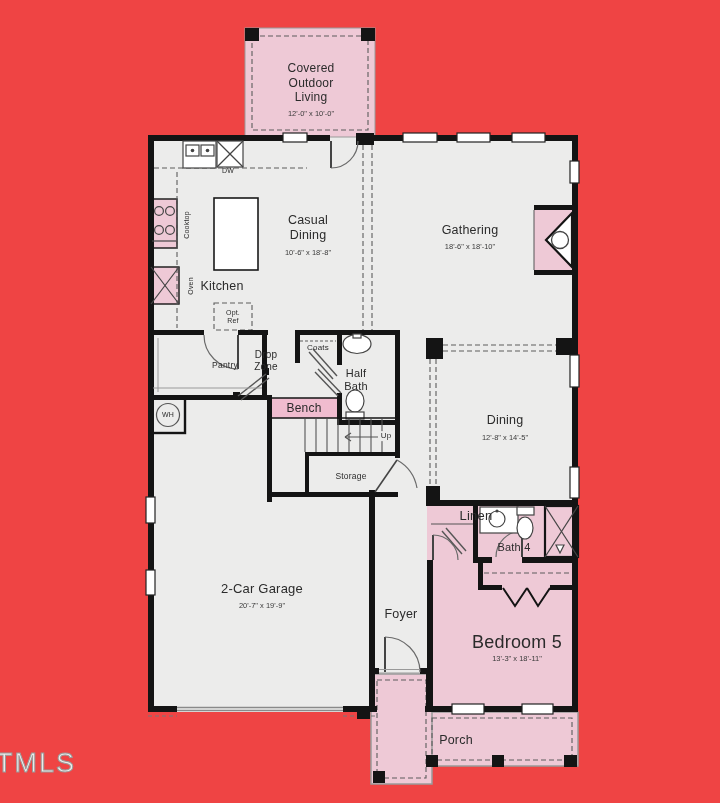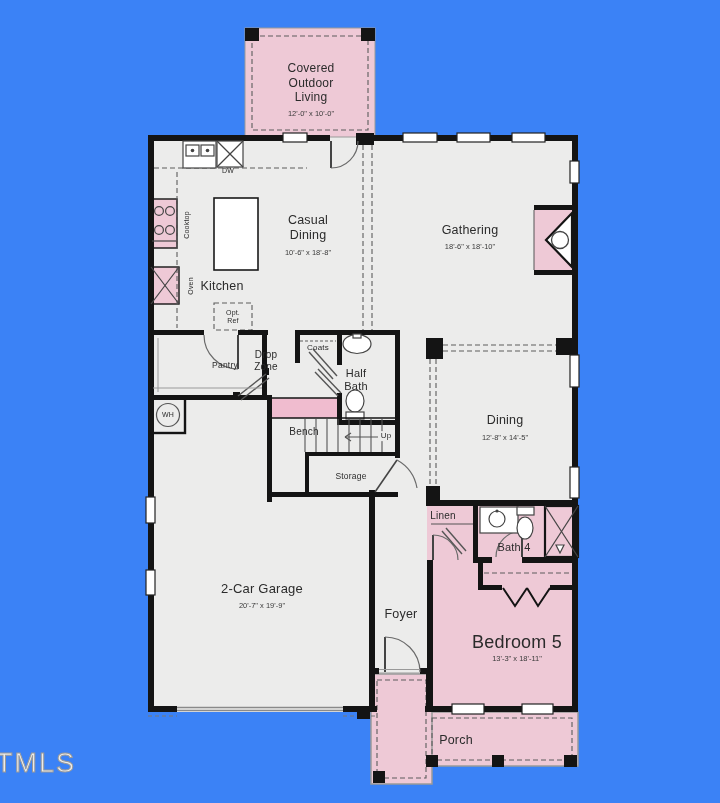--- a/index.html
+++ b/index.html
@@ -1,16 +1,16 @@
 <!DOCTYPE html>
 <html><head>
 <meta charset="utf-8">
 <style>
   html,body{margin:0;padding:0;background:#f0f0ee;}
-  .canvas{position:relative;width:720px;height:803px;background:#3b82f6;overflow:hidden;
+  .canvas{position:relative;width:720px;height:803px;background:#ef4444;overflow:hidden;
           font-family:"Liberation Sans",sans-serif;}
   svg{position:absolute;left:0;top:0;}
   .lbl{position:absolute;transform:translate(-50%,-50%);color:#2b2b2b;text-align:center;
        white-space:pre-line;line-height:1.22;letter-spacing:.2px;}
   .dims{color:#3a3a3a;letter-spacing:0;}
   .rot{transform:translate(-50%,-50%) rotate(-90deg);}
   .watermark{position:absolute;left:-4px;top:748px;font-size:27px;letter-spacing:2px;
              color:#ececea;-webkit-text-stroke:1px #9a9a9a;font-family:"Liberation Sans",sans-serif;}
 </style>
 </head>
@@ -315,21 +315,21 @@
 <div class="lbl dims" style="left:517px;top:659px;font-size:7.5px;">13'-3" x 18'-11"</div>
 
 <div class="lbl" style="left:456px;top:741px;font-size:12.5px;text-align:right;">Porch</div>
 
 <div class="lbl" style="left:228px;top:171px;font-size:7px;">DW</div>
 <div class="lbl rot" style="left:187px;top:225px;font-size:7px;">Cooktop</div>
 <div class="lbl rot" style="left:191px;top:286px;font-size:7px;">Oven</div>
 <div class="lbl" style="left:233px;top:317px;font-size:7px;line-height:1.15;">Opt.
 Ref</div>
 <div class="lbl" style="left:318px;top:348px;font-size:8px;">Coats</div>
-<div class="lbl" style="left:304px;top:432px;font-size:10px;">Bench</div>
+<div class="lbl" style="left:304px;top:408px;font-size:12px;">Bench</div>
 <div class="lbl" style="left:168px;top:415px;font-size:7px;">WH</div>
 <div class="lbl" style="left:386px;top:436px;font-size:8px;background:#ececeb;padding:0 1px;">Up</div>
 <div class="lbl" style="left:351px;top:476px;font-size:8.5px;">Storage</div>
-<div class="lbl" style="left:443px;top:516px;font-size:10px;">Linen</div>
+<div class="lbl" style="left:476px;top:516px;font-size:13px;">Linen</div>
 
 <div class="watermark">TMLS</div>
 
 </div>
 
 </body></html>

